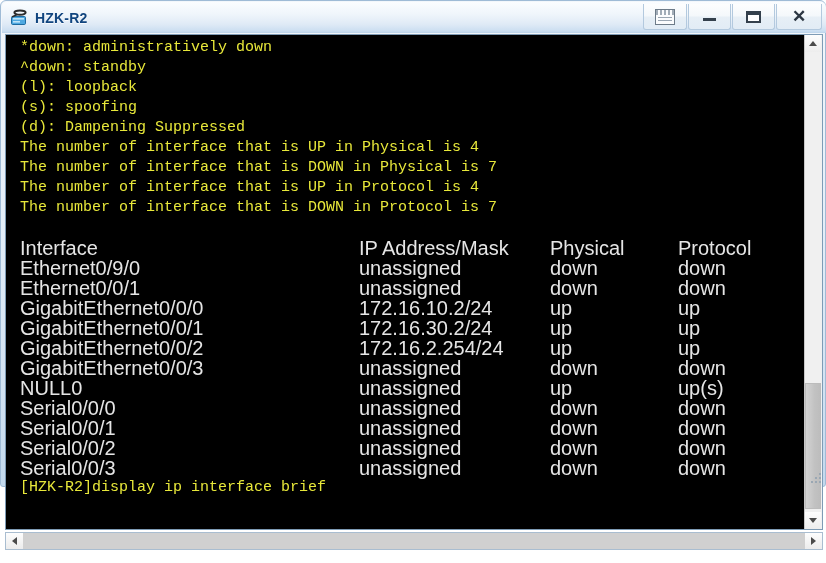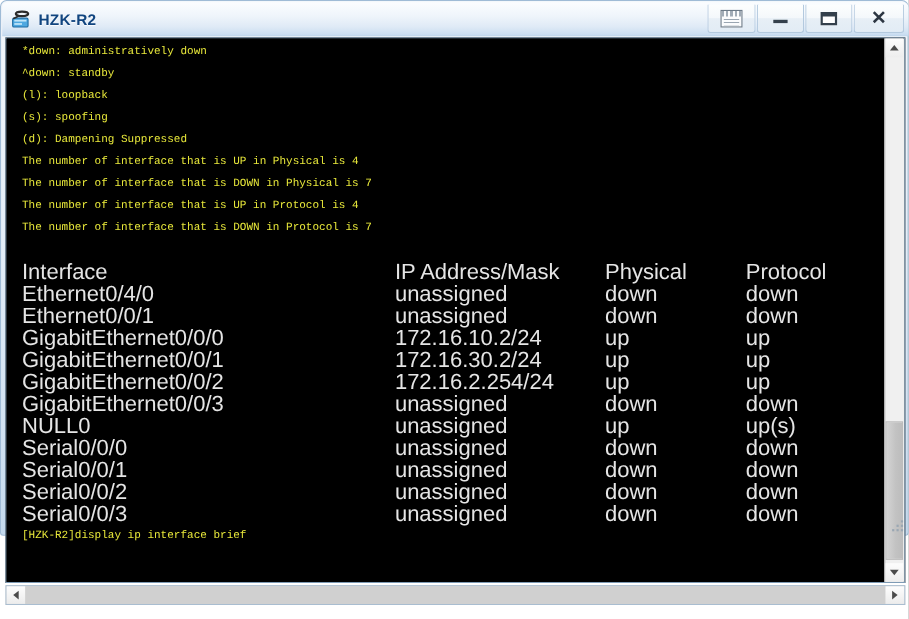--- a/index.html
+++ b/index.html
@@ -146,21 +146,21 @@
   }
   .terminal {
     position: relative;
     flex: 1 1 auto;
     background: #000000;
     overflow: hidden;
     padding: 3px 0 0 0;
   }
   .term-line {
     font-family: "Liberation Mono", "DejaVu Sans Mono", monospace;
-    font-size: 10px;
+    font-size: 15px;
     line-height: 20px;
     height: 20px;
     color: #e8e83a;
     white-space: pre;
     padding-left: 14px;
     letter-spacing: 0px;
   }
   .term-row {
     font-family: Liberation Sans, sans-serif;
     font-size: 20px;
@@ -308,21 +308,21 @@
       <div class="spacer"></div>
 
       <div class="term-row">
         <span class="col-if">Interface</span>
         <span class="col-ip">IP Address/Mask</span>
         <span class="col-phy">Physical</span>
         <span class="col-prot">Protocol</span>
       </div>
 
       <div class="term-row">
-        <span class="col-if">Ethernet0/4/0</span>
+        <span class="col-if">Ethernet0/9/0</span>
         <span class="col-ip">unassigned</span>
         <span class="col-phy">down</span>
         <span class="col-prot">down</span>
       </div>
       <div class="term-row">
         <span class="col-if">Ethernet0/0/1</span>
         <span class="col-ip">unassigned</span>
         <span class="col-phy">down</span>
         <span class="col-prot">down</span>
       </div>

